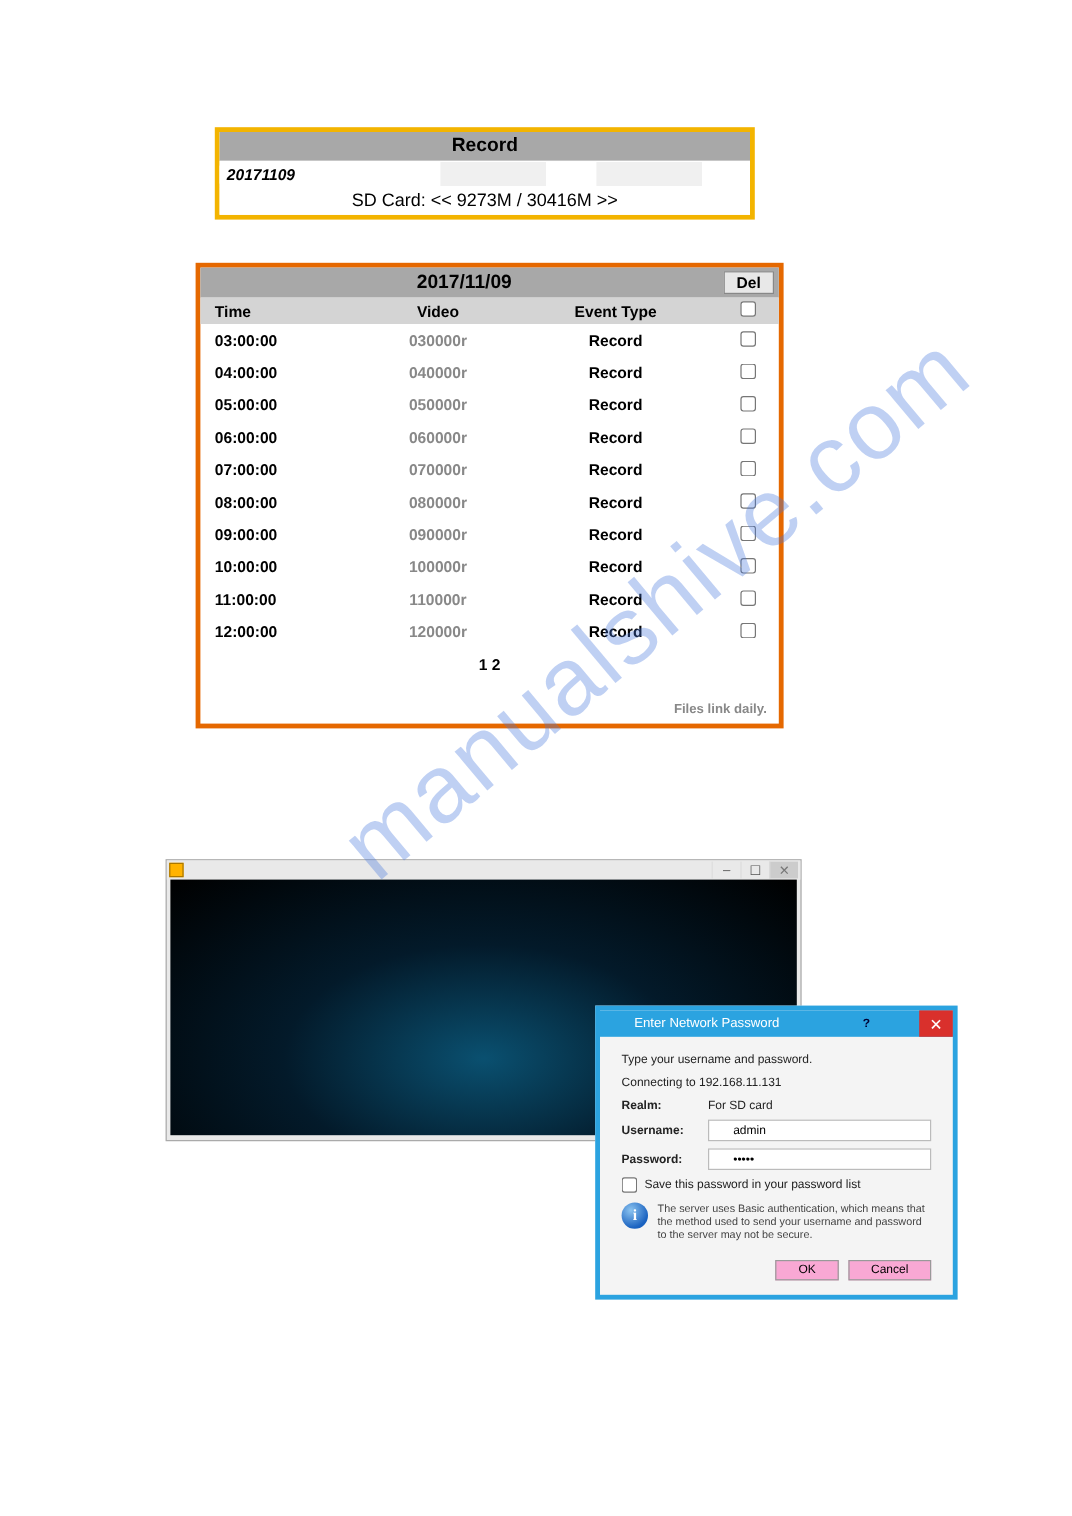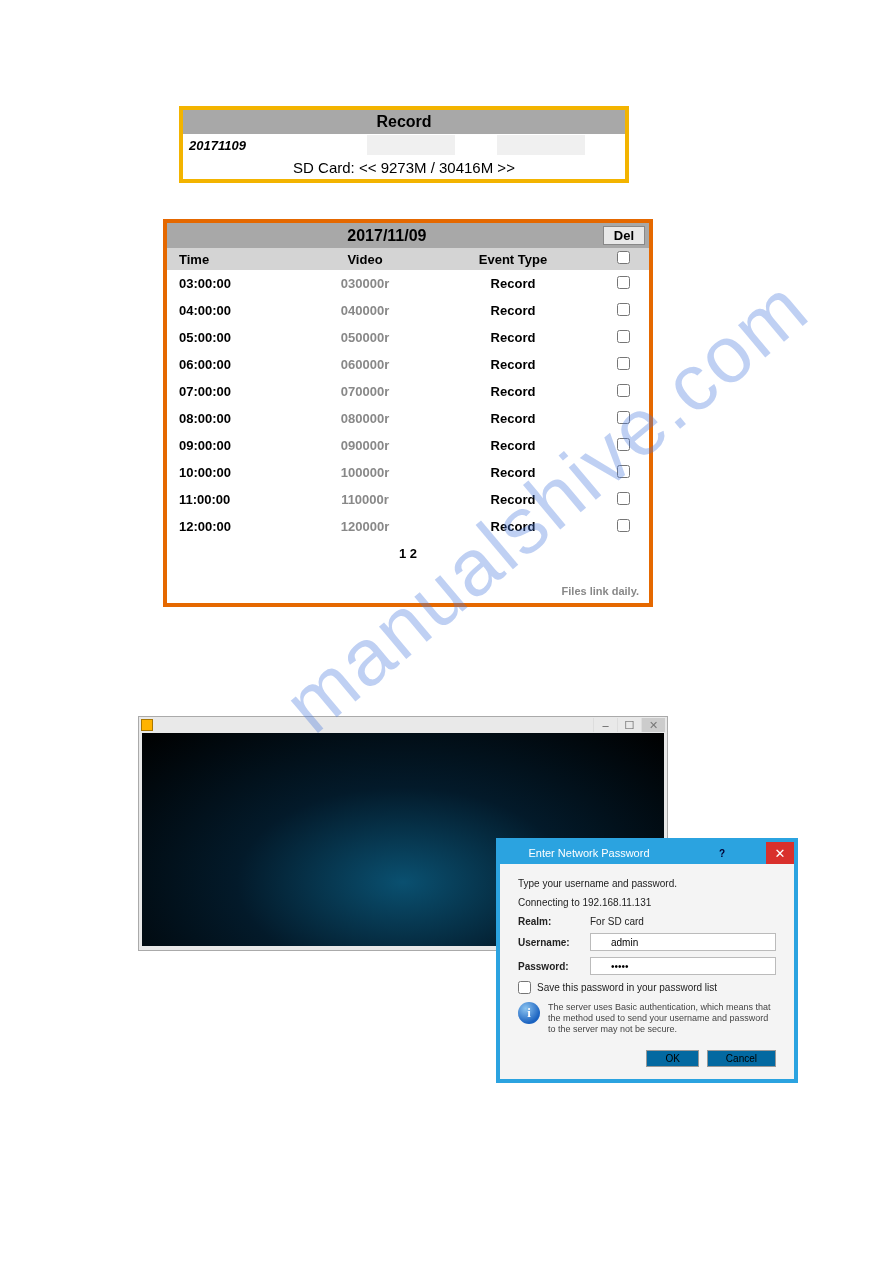--- a/index.html
+++ b/index.html
@@ -241,21 +241,21 @@
     color: #fff; display: flex; align-items: center; justify-content: center;
     font-weight: bold; font-size: 13px; font-family: Georgia, serif;
     flex-shrink: 0;
   }
   .info-text { color: #444; font-size: 9px; line-height: 1.2; }
   .dialog-btns {
     display: flex; justify-content: flex-end; gap: 8px;
     margin-top: 16px;
   }
   .dbtn {
-    border: 1px solid #999; background: #0369a1;
+    border: 1px solid #999; background: #f9a8d4;
     padding: 2px 18px; font-size: 10px; cursor: pointer;
   }
 </style>
 </head>
 <body>
 
 <div class="page">
 
   <div class="watermark">manualshive.com</div>
 

